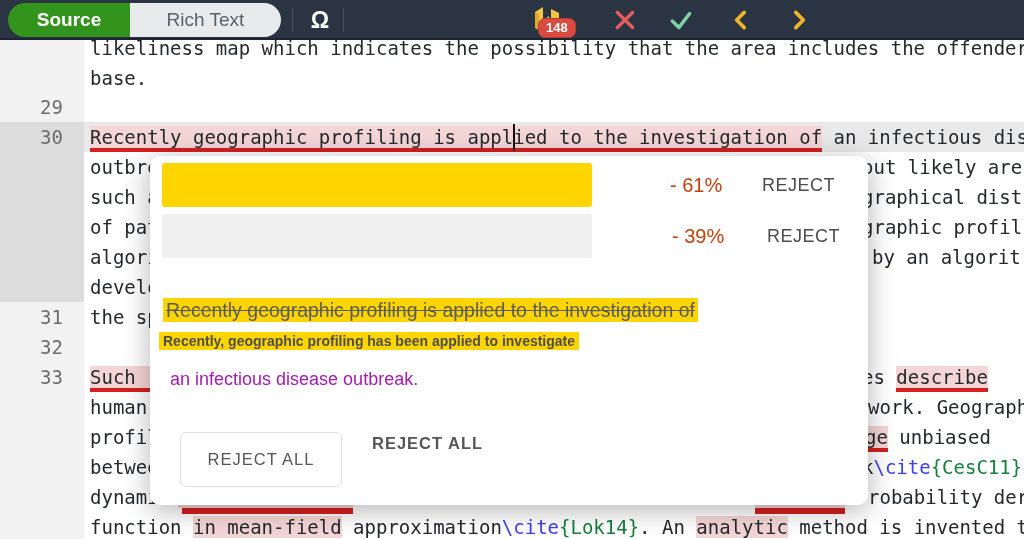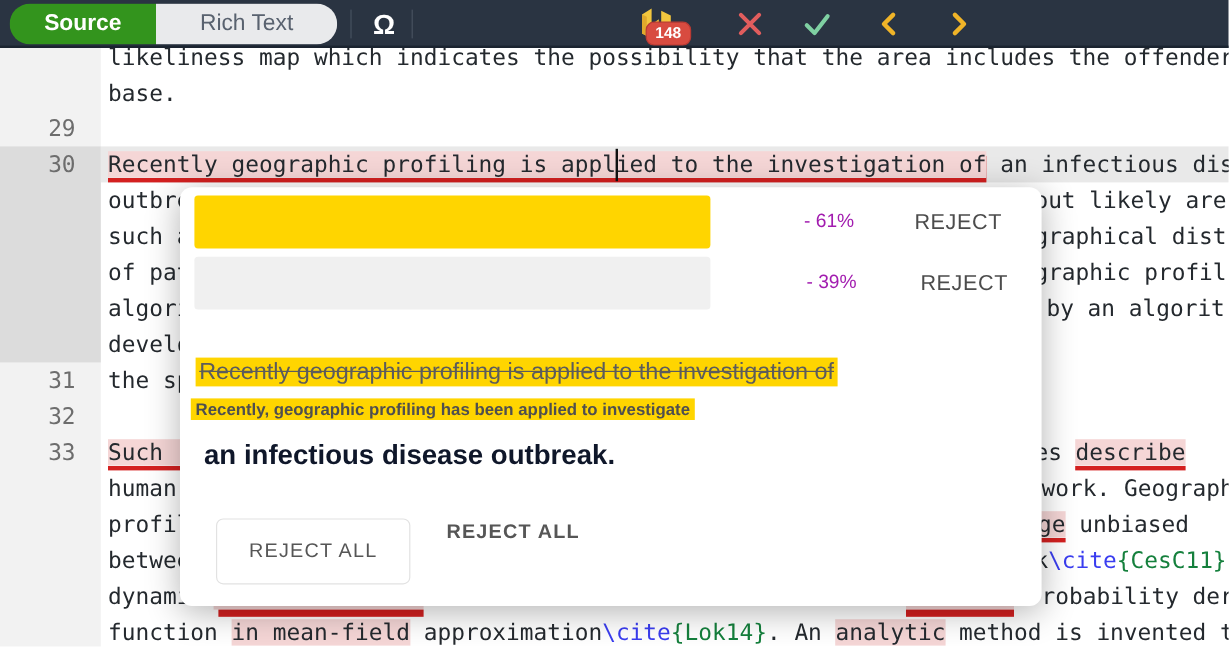--- a/index.html
+++ b/index.html
@@ -33,27 +33,27 @@
   .caret { position:absolute; left:513px; top:124px; width:2px; height:27px; background:#111111; z-index:5; }
   .stray-pink { position:absolute; top:503px; height:5px; background:#f5d6d6; z-index:2; }
   .stray-red { position:absolute; top:508px; height:6px; background:#d42020; z-index:2; }
 
   
   .popup { position:absolute; left:150px; top:156px; width:718px; height:349px; background:#ffffff; border-radius:10px; box-shadow:0 5px 28px rgba(0,0,0,0.30); z-index:10; }
   .sug-hl { position:absolute; left:12px; width:430px; height:44px; border-radius:3px; }
   .hl-yellow { background:#ffd500; }
   .hl-gray { background:#f0f0f0; }
   .sug-text { position:absolute; left:18px; height:44px; line-height:44px; font-size:18px; color:#6e6e6e; white-space:pre; }
-  .sug-pct { position:absolute; height:44px; line-height:44px; font-size:16px; color:#a21caf; }
+  .sug-pct { position:absolute; height:44px; line-height:44px; font-size:20px; color:#c2410c; }
   .sug-action { position:absolute; height:44px; line-height:44px; font-size:18px; color:#4c4c4c; letter-spacing:0.5px; cursor:pointer; }
   .diff-strike { position:absolute; left:13px; top:140px; height:28px; line-height:28px; font-size:19.5px; }
   .diff-strike span { background:#ffd500; color:#5c5c5c; text-decoration:line-through; padding:1px 3px; }
   .diff-bold { position:absolute; left:9px; top:169px; height:32px; line-height:32px; font-size:14px; font-weight:bold; }
   .diff-bold span { background:#ffd500; color:#4f4f4f; padding:1px 4px; }
-  .diff-plain { position:absolute; left:20px; top:208px; height:30px; line-height:30px; font-size:23px; color:#0f172a;font-weight:bold; }
+  .diff-plain { position:absolute; left:20px; top:208px; height:30px; line-height:30px; font-size:18px; color:#a21caf; }
   .btn-accept-all { position:absolute; left:30px; top:276px; width:162px; height:55px; background:#ffffff; border:1px solid #e2e2e2; border-radius:6px; font-size:16.5px; color:#565656; letter-spacing:1px; display:flex; align-items:center; justify-content:center; cursor:pointer; }
   .btn-reject-all { position:absolute; left:222px; top:260px; height:55px; line-height:55px; font-size:16.5px; color:#565656; letter-spacing:1px; cursor:pointer;font-weight:bold; }
 </style>
 </head>
 <body>
 
 <div class="screen">
 
   <div>
     <div class="gutter"></div>

